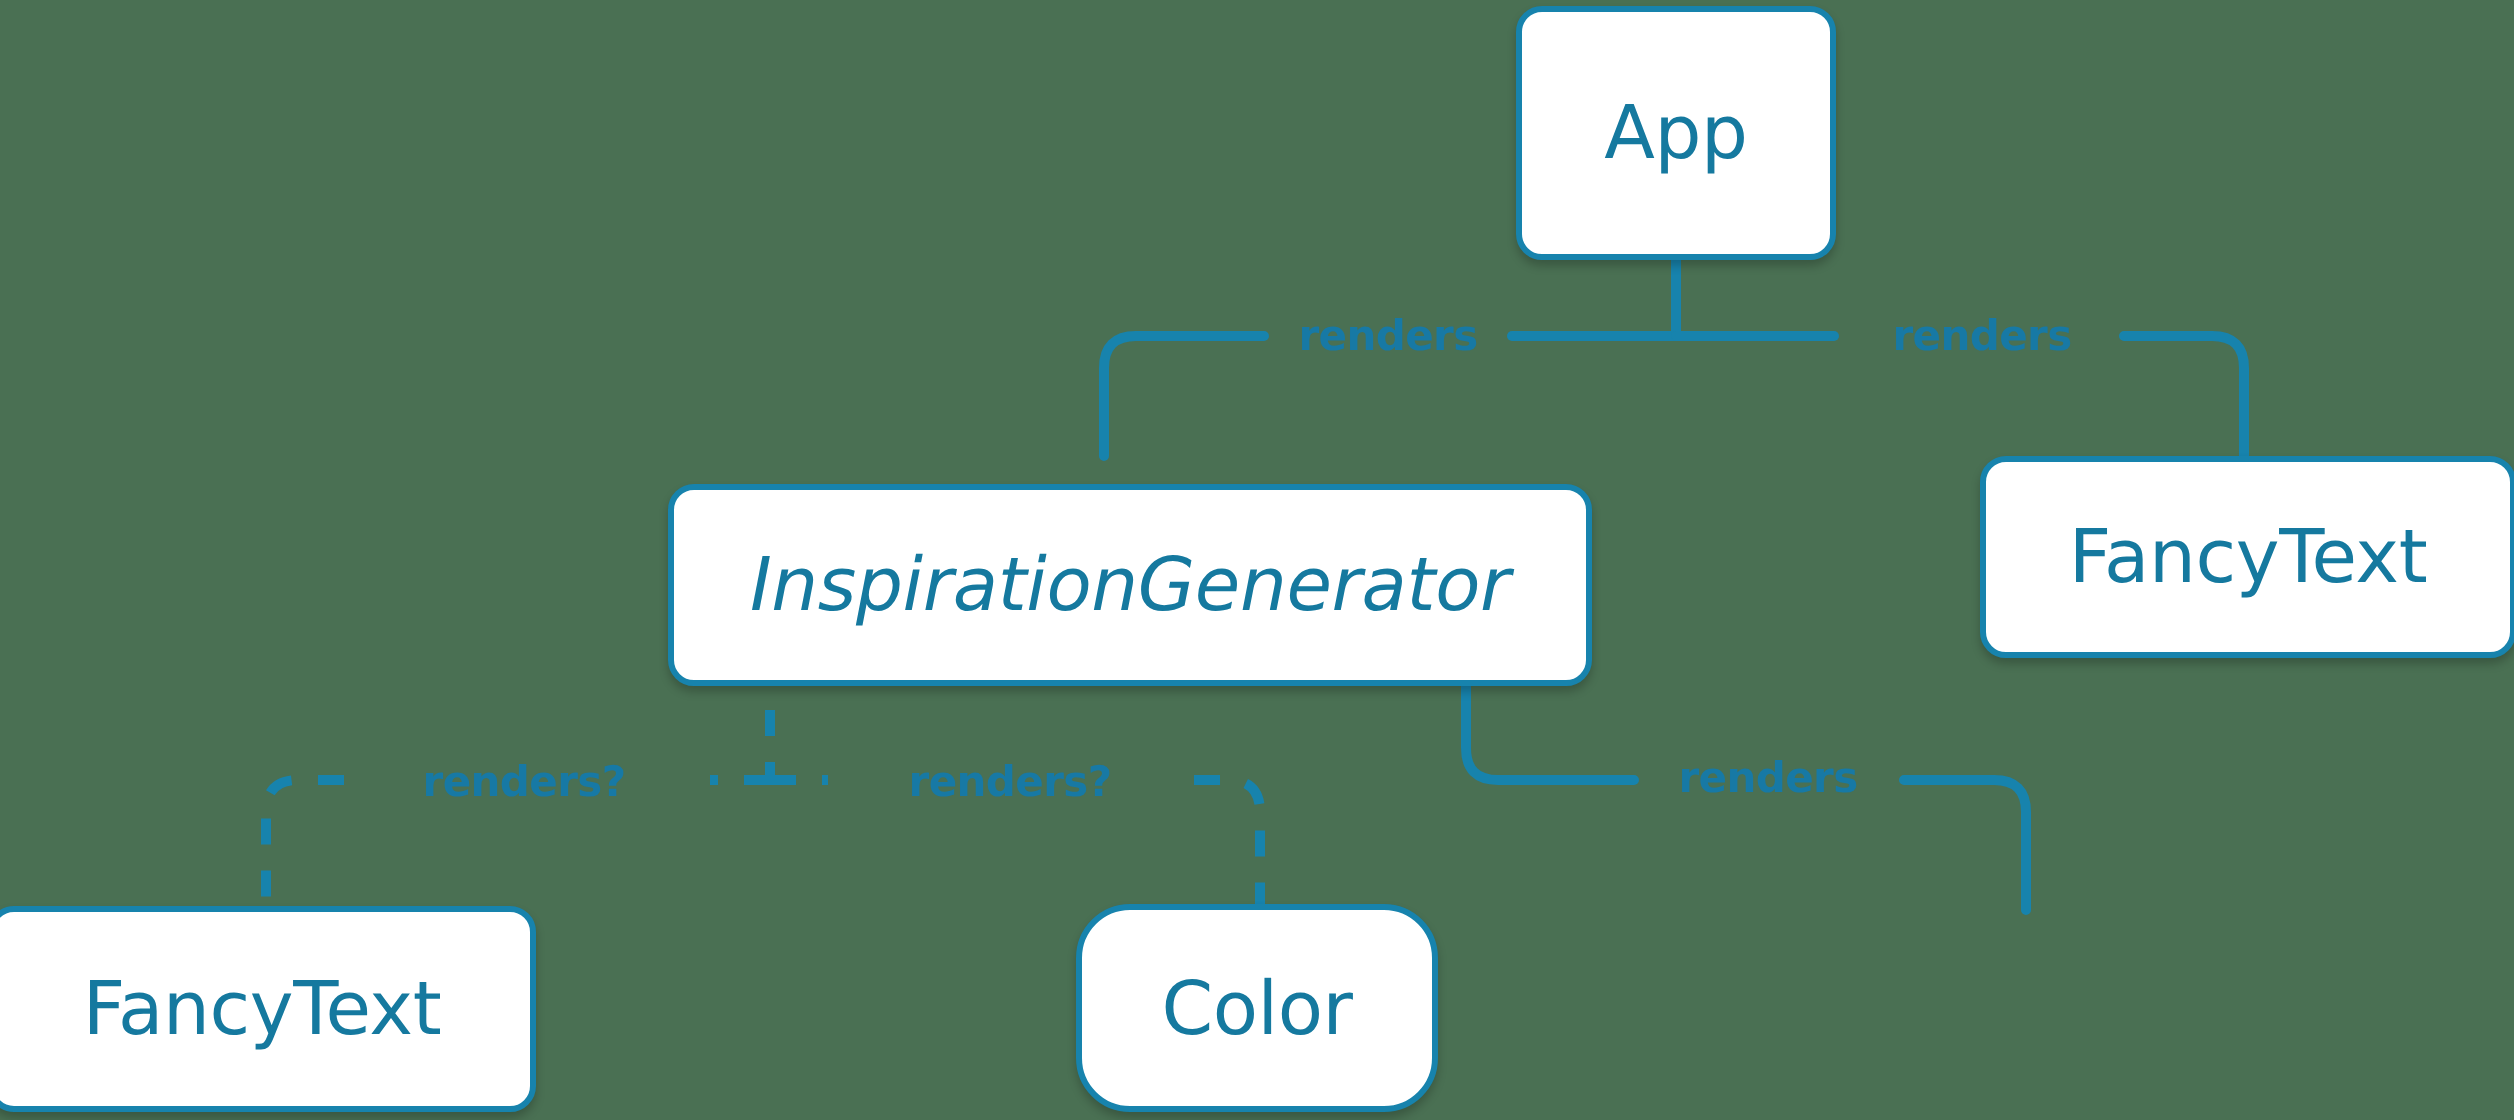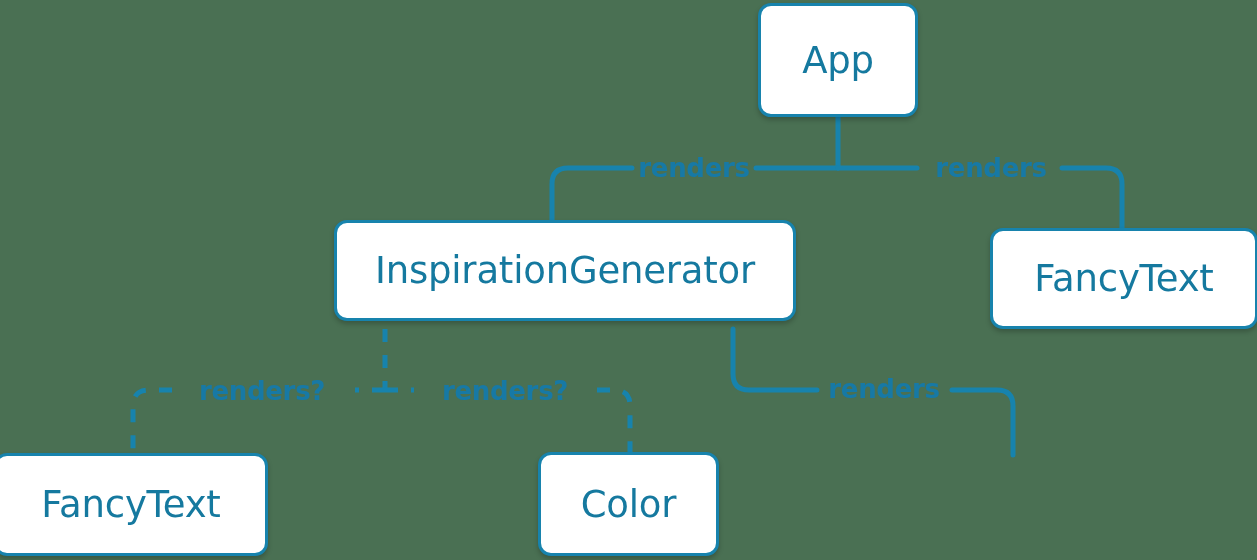--- a/index.html
+++ b/index.html
@@ -38,21 +38,21 @@
     font-size: 37px;
     font-weight: 400;
     letter-spacing: -0.2px;
     white-space: nowrap;
     box-shadow: 0 3px 5px rgba(0,0,0,0.22);
     z-index: 2;
   }
   .edge-label {
     position: absolute;
     color: #1779a5;
-    font-size: 26px;
+    font-size: 21px;
     font-weight: 700;
     letter-spacing: -0.3px;
     white-space: nowrap;
     transform: translate(-50%, -50%);
     z-index: 3;
   }
 </style>
 </head>
 <body>
 
@@ -73,37 +73,37 @@
 
     <path d="M 385,329 L 385,390" fill="none" stroke="#1783ad" stroke-width="5" stroke-linecap="butt" stroke-dasharray="13 13"></path>
 
     <path d="M 385,390 L 355,390" fill="none" stroke="#1783ad" stroke-width="5" stroke-linecap="butt" stroke-dasharray="13 13"></path>
     <path d="M 172,390 L 149,390 Q 133,390 133,406 L 133,453" fill="none" stroke="#1783ad" stroke-width="5" stroke-linecap="butt" stroke-dasharray="13 13"></path>
 
     <path d="M 385,390 L 414,390" fill="none" stroke="#1783ad" stroke-width="5" stroke-linecap="butt" stroke-dasharray="13 13"></path>
     <path d="M 597,390 L 614,390 Q 630,390 630,406 L 630,452" fill="none" stroke="#1783ad" stroke-width="5" stroke-linecap="butt" stroke-dasharray="13 13"></path>
   </svg>
 
-  <div class="node" style="left:758px; top:3px; width:160px; height:114px;text-align:center;">
+  <div class="node" style="left:758px; top:3px; width:160px; height:127px;text-align:center;">
     <span>App</span>
   </div>
 
-  <div class="node" style="left:334px; top:220px; width:462px; height:101px;">
+  <div class="node" style="left:334px; top:242px; width:462px; height:101px;font-style:italic;">
     <span>InspirationGenerator</span>
   </div>
 
   <div class="node" style="left:990px; top:228px; width:268px; height:101px;">
     <span>FancyText</span>
   </div>
 
   <div class="node" style="left:-6px; top:453px; width:274px; height:103px;">
     <span>FancyText</span>
   </div>
 
-  <div class="node" style="left:538px; top:452px; width:181px; height:104px;">
+  <div class="node" style="left:538px; top:452px; width:181px; height:104px;border-radius:27px;">
     <span>Color</span>
   </div>
 
 
   <div class="edge-label" style="left:694px; top:168px;">renders</div>
 
   <div class="edge-label" style="left:991px; top:168px;">renders</div>
 
   <div class="edge-label" style="left:262px; top:391px;">renders?</div>
 

